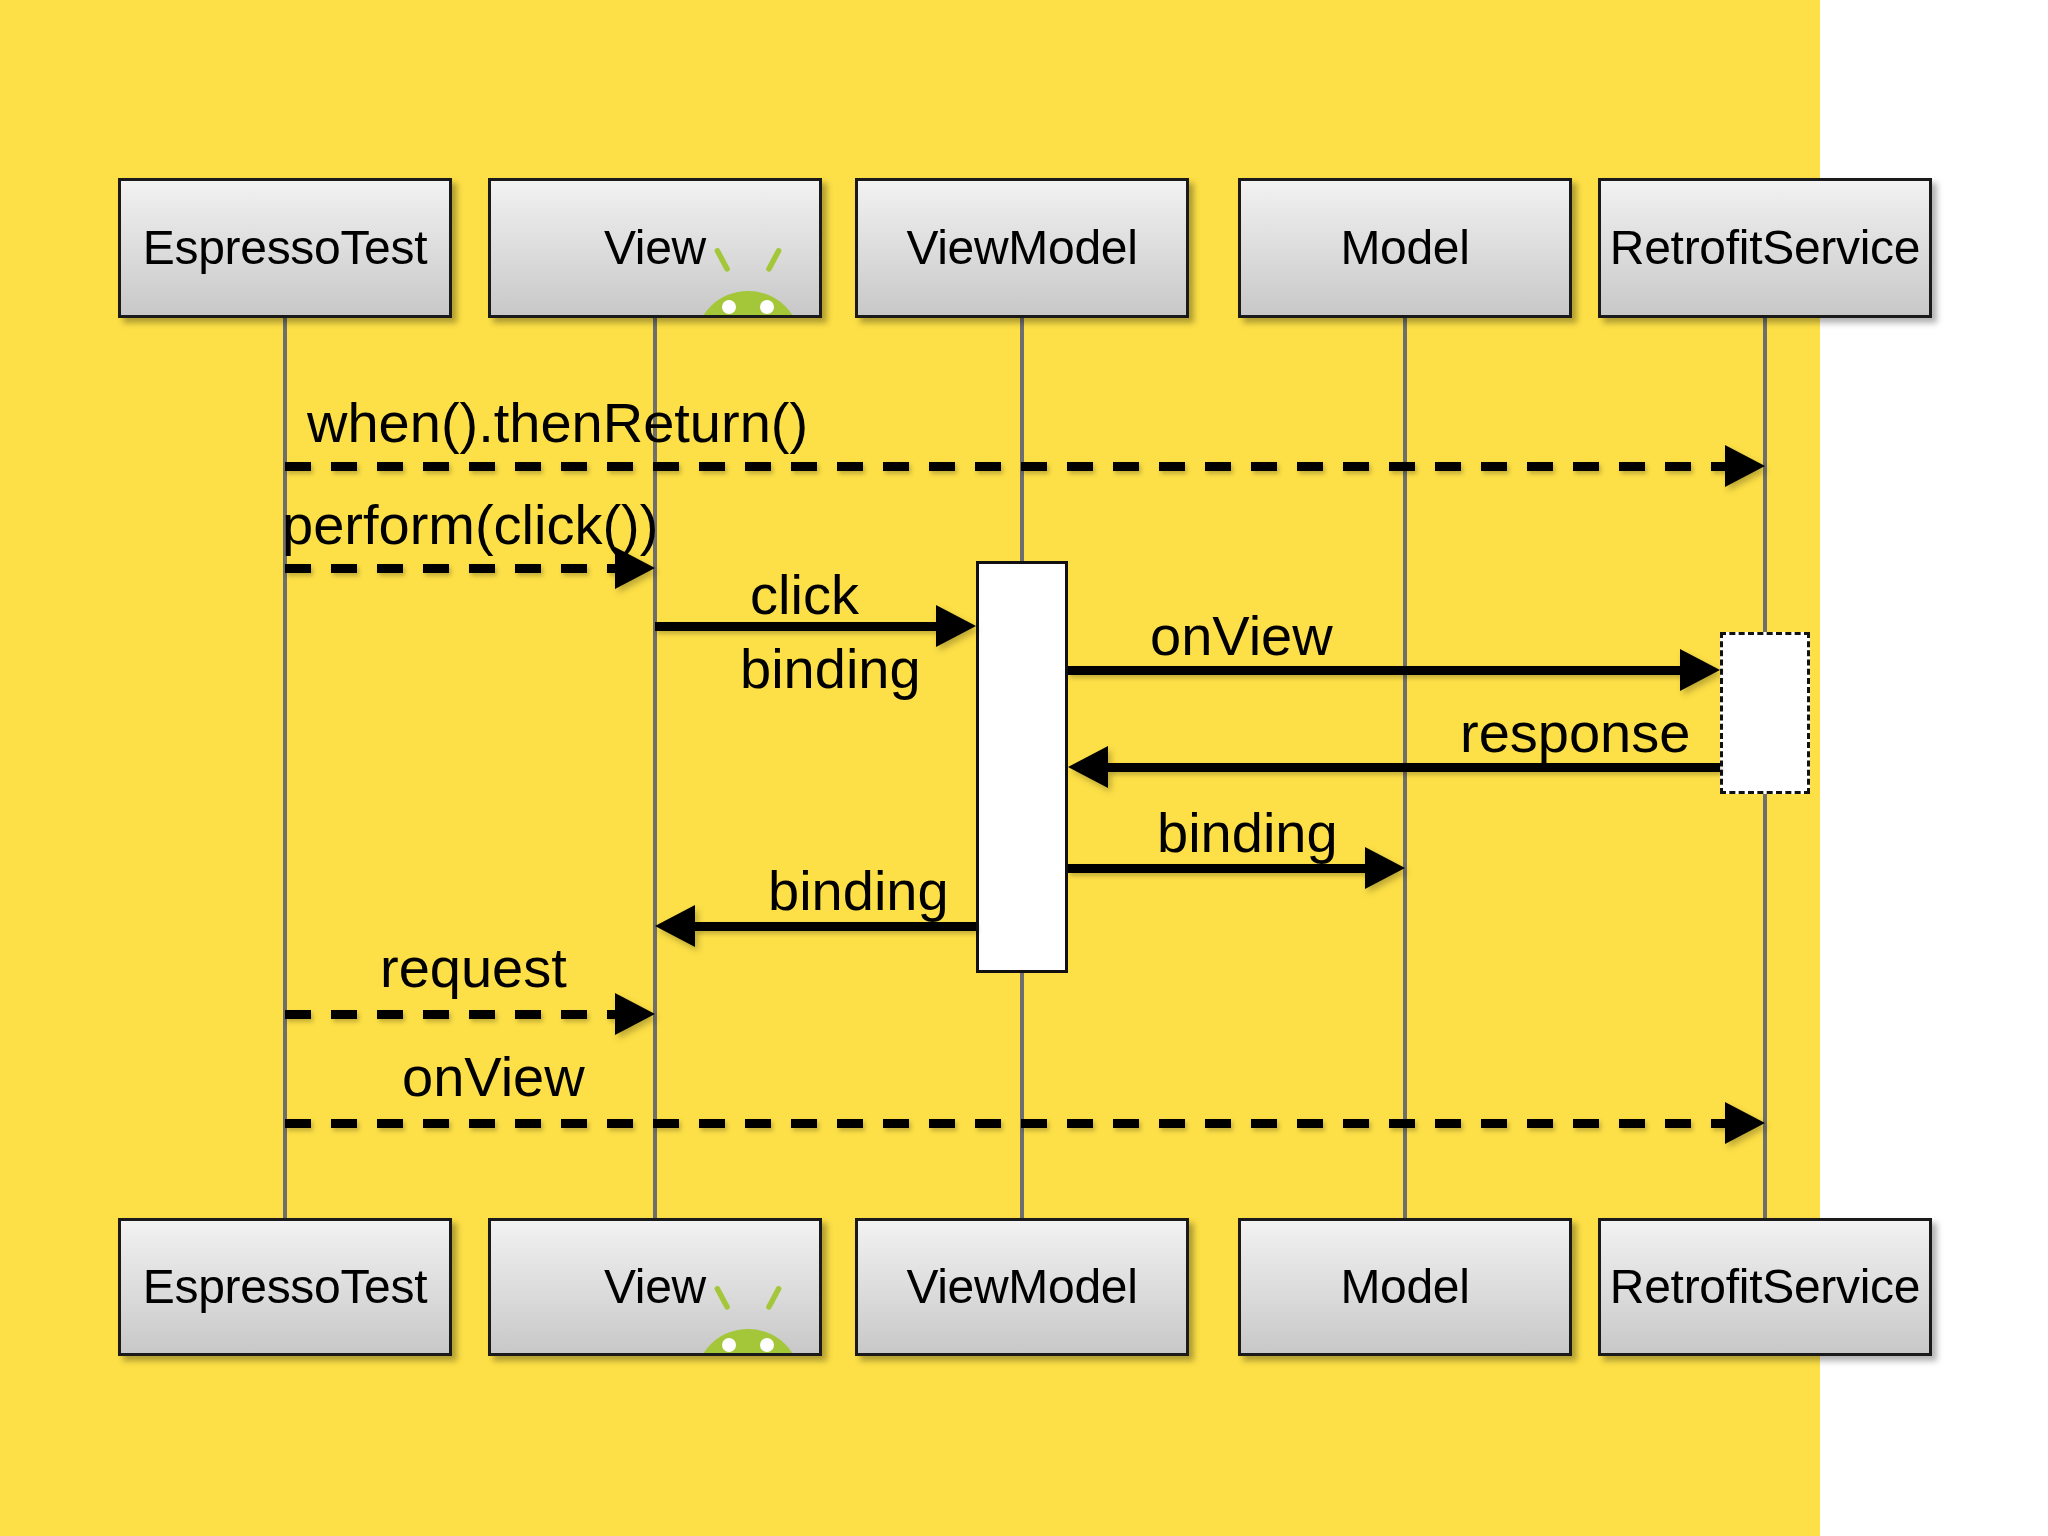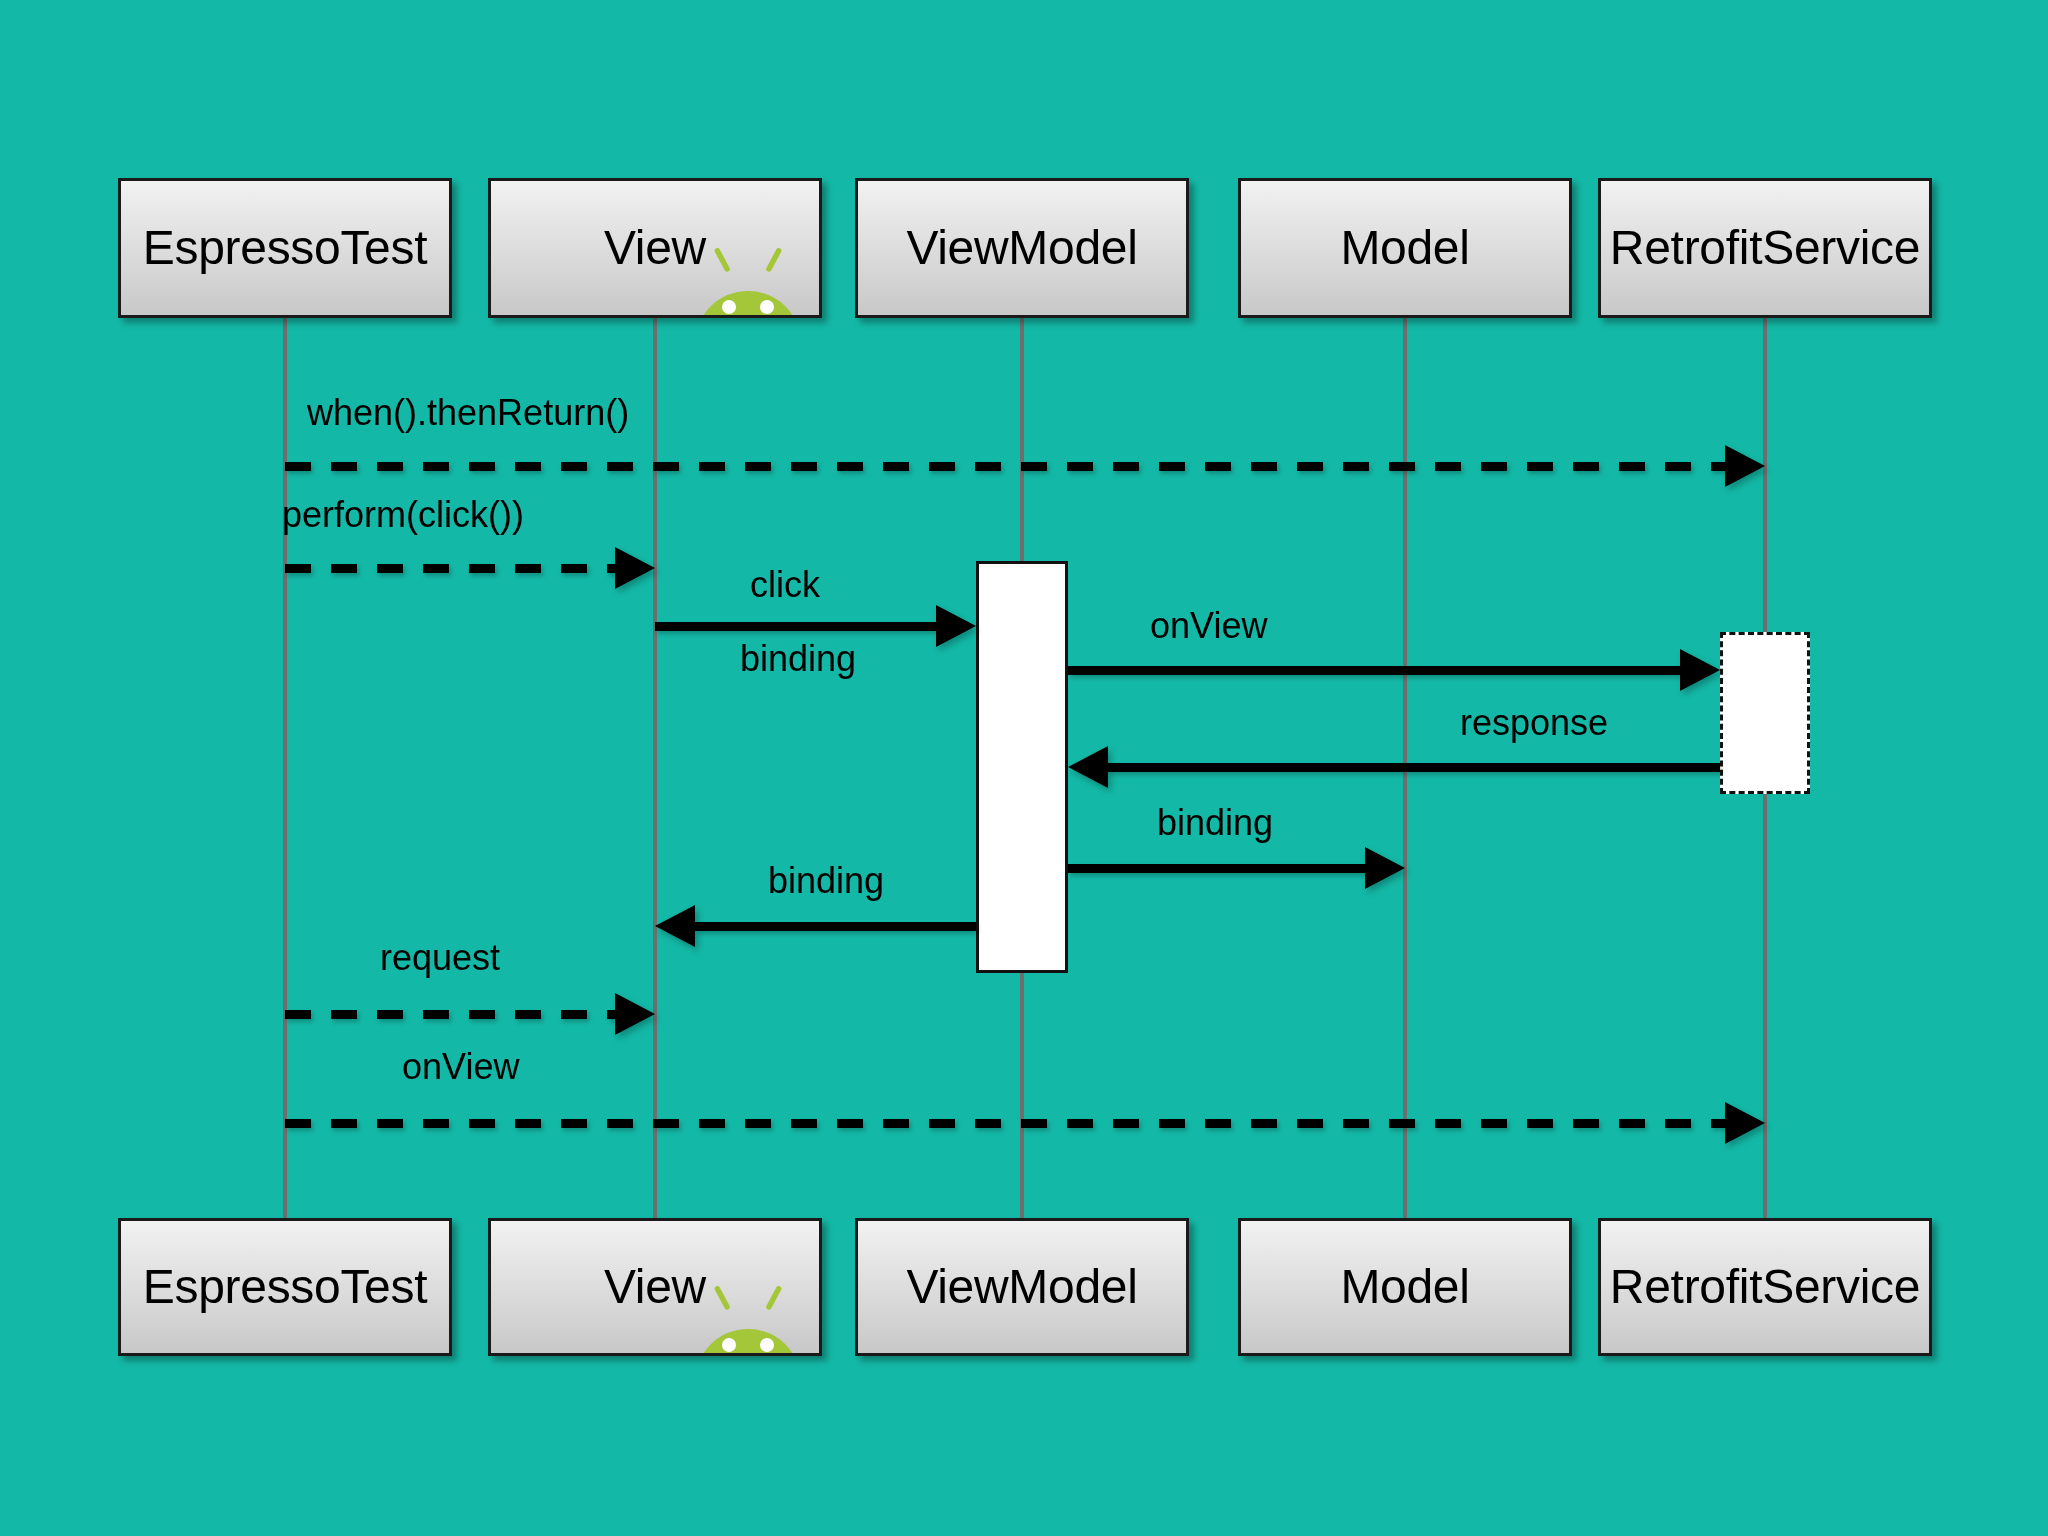--- a/index.html
+++ b/index.html
@@ -7,23 +7,23 @@
   html, body {
     width: 2048px;
     height: 1536px;
     background: #ffffff;
     font-family: "Liberation Sans", sans-serif;
     overflow: hidden;
   }
 
   #canvas {
     position: relative;
-    width: 2048px;
+    width: 1820px;
     height: 1536px;
-    background: #14b8a6;
+    background: #fde047;
   }
 
   
   .participant-box {
     position: absolute;
     background: linear-gradient(to bottom, #f2f2f2 0%, #eaeaea 18%, #d9d9d9 60%, #c8c8c8 100%);
     border: 3px solid #1a1a1a;
     box-shadow: 5px 5px 6px rgba(0,0,0,0.30);
     display: flex;
     align-items: center;
@@ -110,21 +110,21 @@
   }
   .arrowhead.left {
     border-top: 21px solid transparent;
     border-bottom: 21px solid transparent;
     border-right: 40px solid #000000;
   }
 
   
   .msg-label {
     position: absolute;
-    font-size: 36px;
+    font-size: 56px;
     color: #000000;
     white-space: nowrap;
     line-height: 1;
     z-index: 6;
   }
   .msg-label.below { }
 </style>
 </head>
 <body>
 

